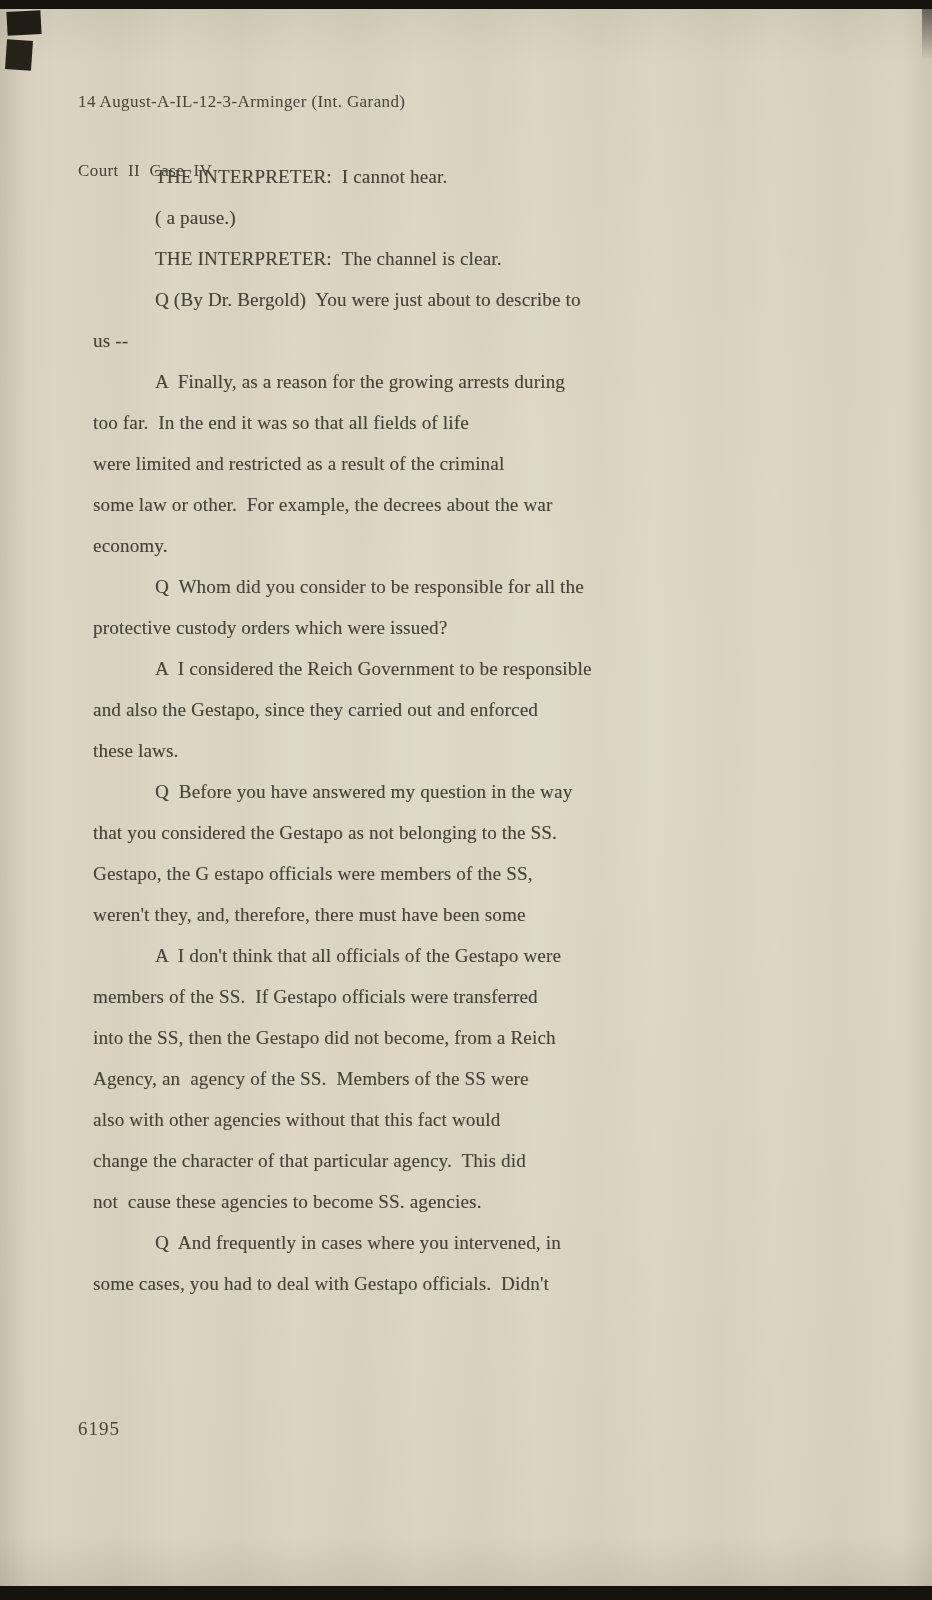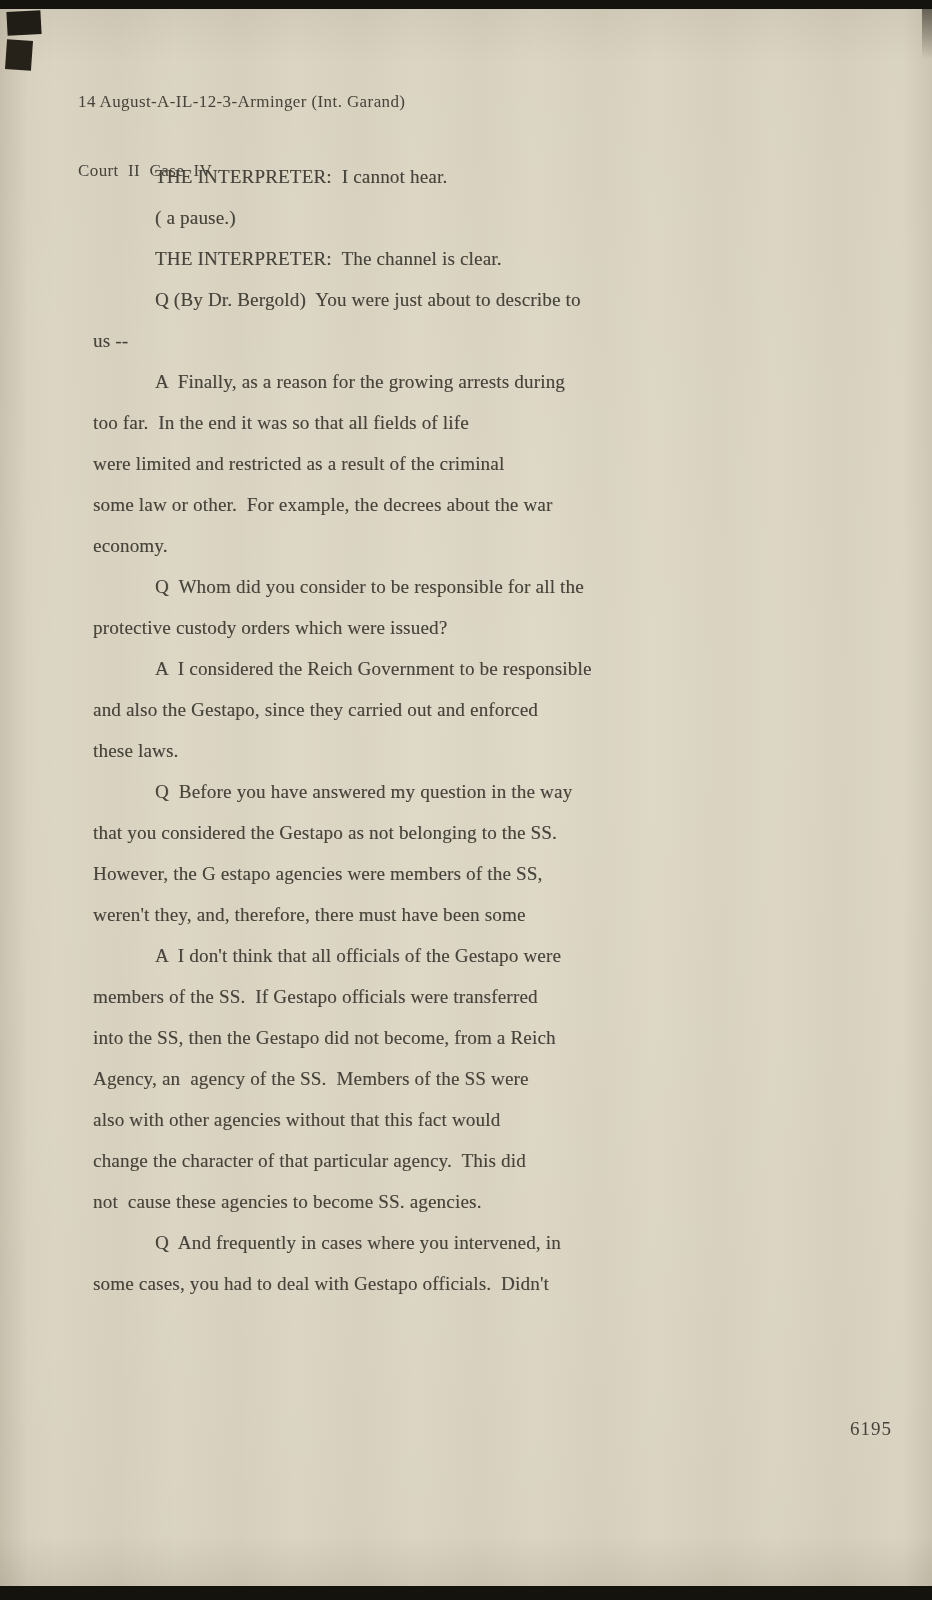--- a/index.html
+++ b/index.html
@@ -57,21 +57,21 @@
     white-space: pre;
     font-size: 19px;
     line-height: 41px;
     height: 41px;
     letter-spacing: 0.2px;
     text-shadow: 0.4px 0.3px 0.6px rgba(70,67,58,0.35);
   }
   .line.indent { padding-left: 62px; }
   .footer {
     position: absolute; top: 1418px; left: 78px; right: 40px;
-    text-align: right;
+    text-align: left;
     font-size: 19px; letter-spacing: 1px;
   }
 </style>
 </head>
 <body>
 
 <div class="page">
   <div class="scan-edge-top"></div>
   <div class="corner-mark-a"></div>
   <div class="corner-mark-b"></div>
@@ -93,21 +93,21 @@
       <div class="line">were limited and restricted as a result of the criminal</div>
       <div class="line">some law or other.  For example, the decrees about the war</div>
       <div class="line">economy.</div>
       <div class="line indent">Q  Whom did you consider to be responsible for all the</div>
       <div class="line">protective custody orders which were issued?</div>
       <div class="line indent">A  I considered the Reich Government to be responsible</div>
       <div class="line">and also the Gestapo, since they carried out and enforced</div>
       <div class="line">these laws.</div>
       <div class="line indent">Q  Before you have answered my question in the way</div>
       <div class="line">that you considered the Gestapo as not belonging to the SS.</div>
-      <div class="line">However, the G estapo agencies were members of the SS,</div>
+      <div class="line">Gestapo, the G estapo officials were members of the SS,</div>
       <div class="line">weren't they, and, therefore, there must have been some</div>
       <div class="line indent">A  I don't think that all officials of the Gestapo were</div>
       <div class="line">members of the SS.  If Gestapo officials were transferred</div>
       <div class="line">into the SS, then the Gestapo did not become, from a Reich</div>
       <div class="line">Agency, an  agency of the SS.  Members of the SS were</div>
       <div class="line">also with other agencies without that this fact would</div>
       <div class="line">change the character of that particular agency.  This did</div>
       <div class="line">not  cause these agencies to become SS. agencies.</div>
       <div class="line indent">Q  And frequently in cases where you intervened, in</div>
       <div class="line">some cases, you had to deal with Gestapo officials.  Didn't</div>

